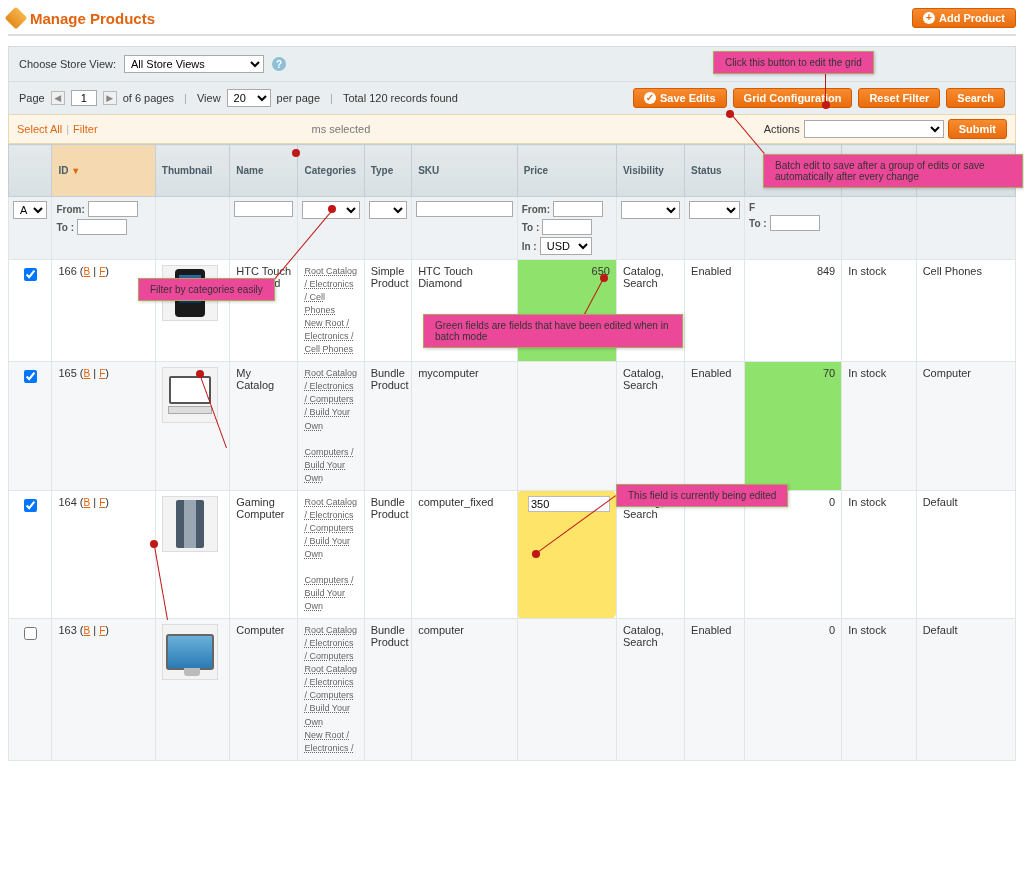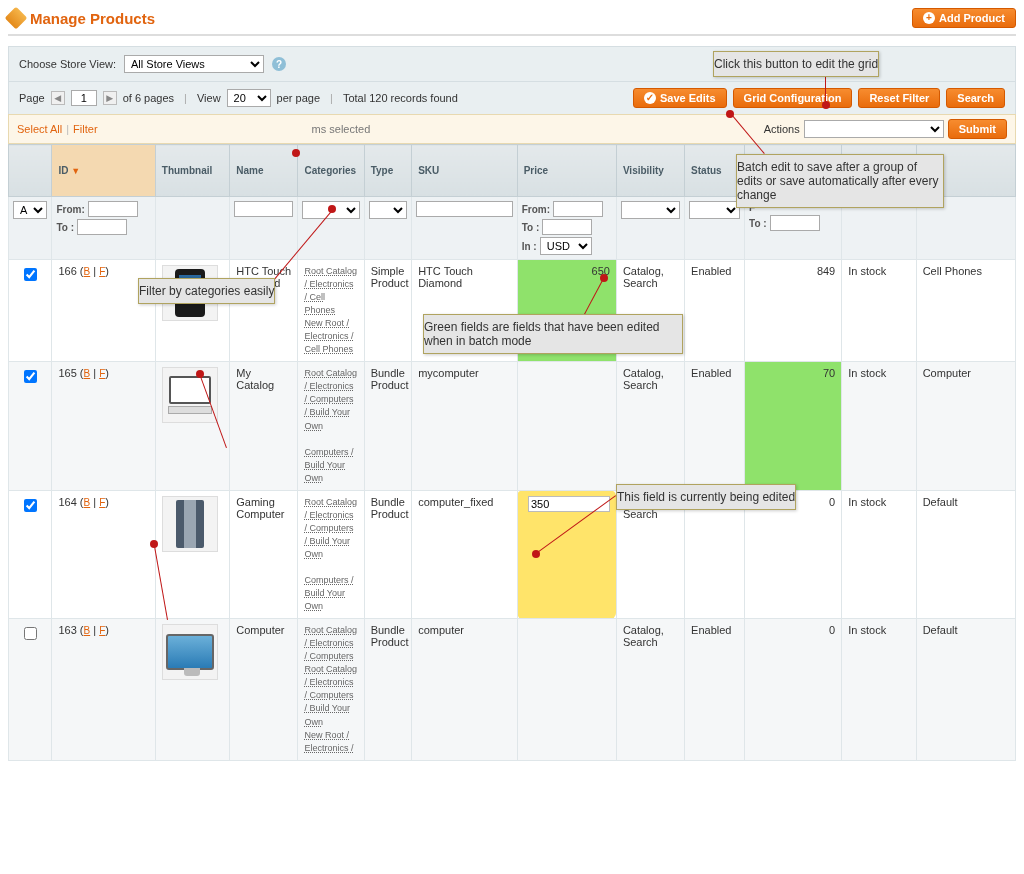--- a/index.html
+++ b/index.html
@@ -180,25 +180,25 @@
     background: linear-gradient(#6bb0d9,#2a7bb5);
     position: relative;
   }
   .imac::after {
     content:""; position:absolute; bottom:-8px; left:16px; width:16px; height:8px;
     background:#bbb; border-radius:0 0 3px 3px;
   }
   
   .callout {
     position: absolute;
-    background: #e5e5e5;
+    background: #ec4899;
     border: 1px solid #b0a35f;
     box-shadow: 1px 1px 3px rgba(0,0,0,0.2);
-    padding: 5px 0;
-    font-size: 12px;
+    padding: 5px 11px;
+    font-size: 10px;
     color: #333;
     z-index: 50;
     max-width: 280px;
   }
   .callout-line {
     position: absolute;
     background: #c01717;
     z-index: 49;
     transform-origin: 0 0;
     height: 1px;
@@ -423,21 +423,21 @@
   </tr>
       </tbody>
   </table>
 
   <div class="callout" style="top:43px; left:705px">Click this button to edit the grid</div>
   <div class="callout-line" style="top:61px; left:818px; width:36px; transform:rotate(90deg)"></div>
   <div class="callout-dot" style="top:97px; left:818px"></div>
 
   <div class="callout-dot" style="top:145px; left:288px"></div>
 
-  <div class="callout" style="top:146px; left:728px; width:208px">Batch edit to save after a group of edits or save automatically after every change</div>
+  <div class="callout" style="top:146px; left:755px; width:260px">Batch edit to save after a group of edits or save automatically after every change</div>
   <div class="callout-line" style="top:146px; left:756px; width:52px; transform:rotate(-130deg)"></div>
   <div class="callout-dot" style="top:106px; left:722px"></div>
 
   <div class="callout" style="top:270px; left:130px">Filter by categories easily</div>
   <div class="callout-line" style="top:271px; left:266px; width:90px; transform:rotate(-50deg)"></div>
   <div class="callout-dot" style="top:201px; left:324px"></div>
 
   <div class="callout" style="top:306px; left:415px; width:260px">Green fields are fields that have been edited when in batch mode</div>
   <div class="callout-line" style="top:306px; left:576px; width:42px; transform:rotate(-62deg)"></div>
   <div class="callout-dot" style="top:270px; left:596px"></div>

